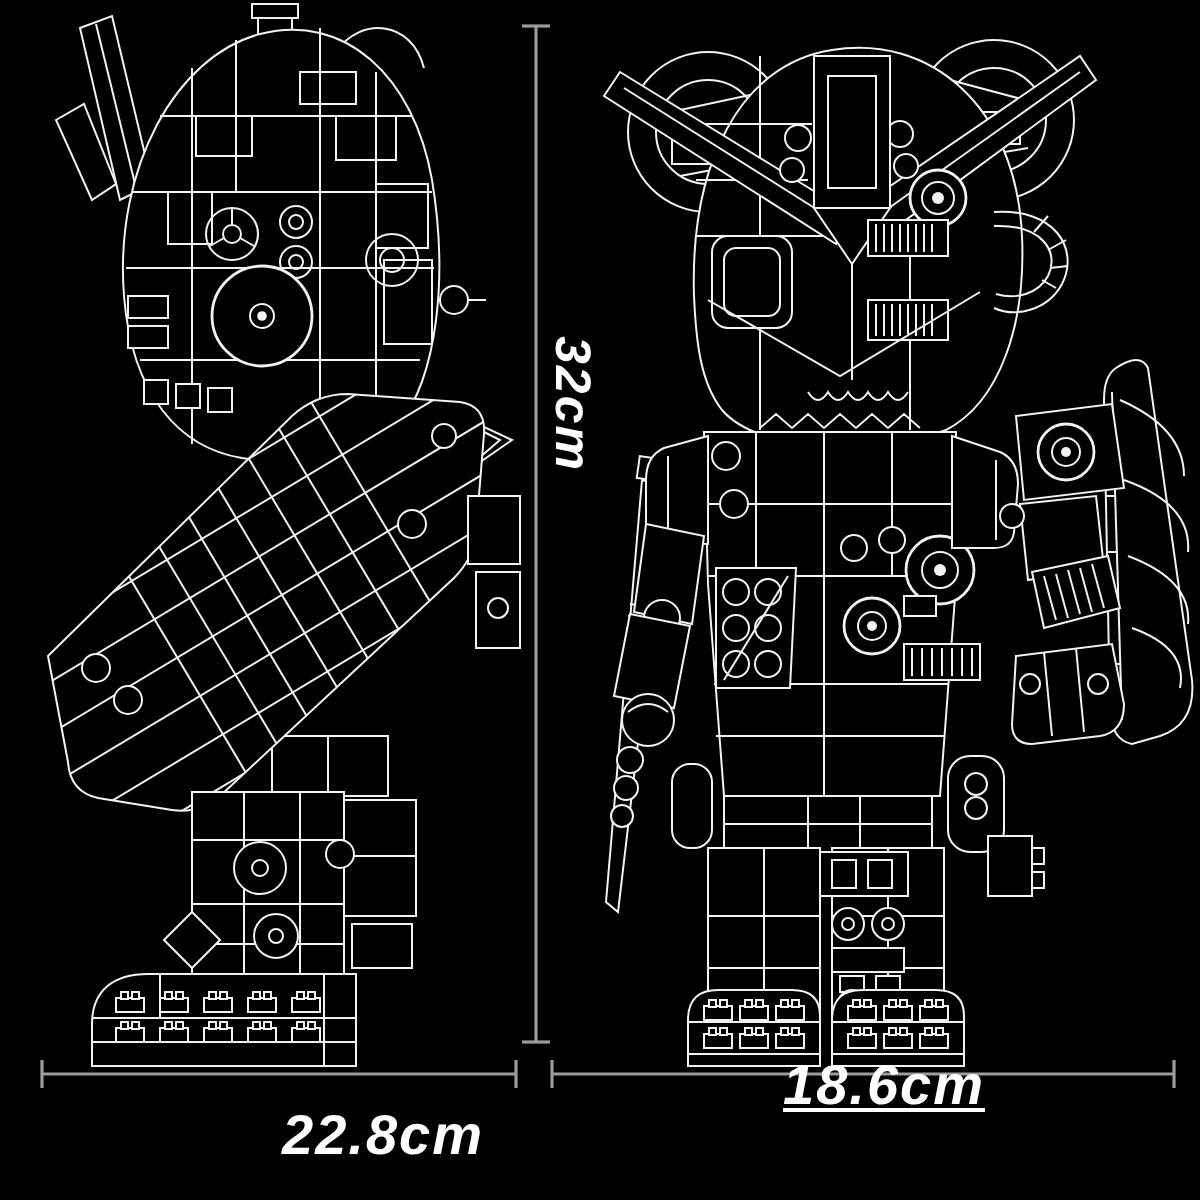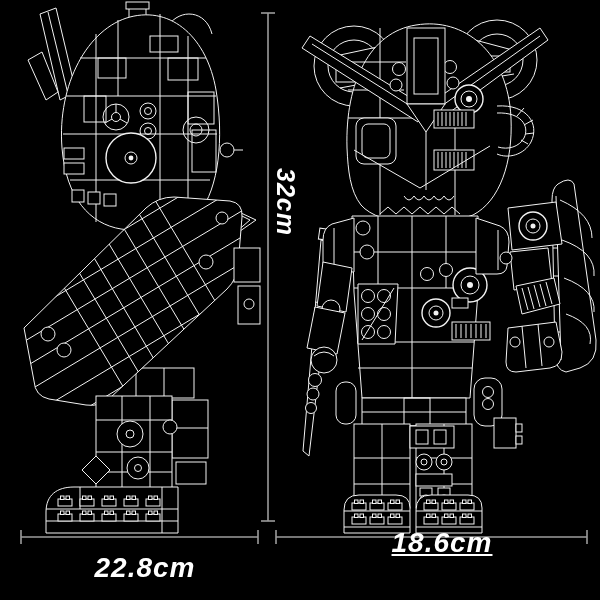--- a/index.html
+++ b/index.html
@@ -1,21 +1,21 @@
 <!DOCTYPE html>
 <html><head>
 <meta charset="utf-8">
 <style>
   html,body{margin:0;padding:0;background:#000;}
   .stage{position:relative;width:600px;height:600px;background:#000;overflow:hidden;
          font-family:"Liberation Sans",sans-serif;}
   .stage svg{position:absolute;left:0;top:0;}
   .dim-label{position:absolute;color:#fff;font-style:italic;font-weight:700;
              font-size:28px;letter-spacing:1px;text-align:center;line-height:30px;}
-  #label-left{left:65px;top:553px;width:160px;}
+  #label-left{left:82px;top:553px;width:160px;text-align:right;}
   #label-right{left:362px;top:528px;width:160px;text-decoration:underline;}
   #label-height{left:236px;top:187px;width:100px;height:30px;font-size:25px;
                 transform:rotate(90deg);}
 </style>
 </head>
 <body>
 
 <div class="stage">
 
 <svg width="600" height="600" viewBox="0 0 600 600">

